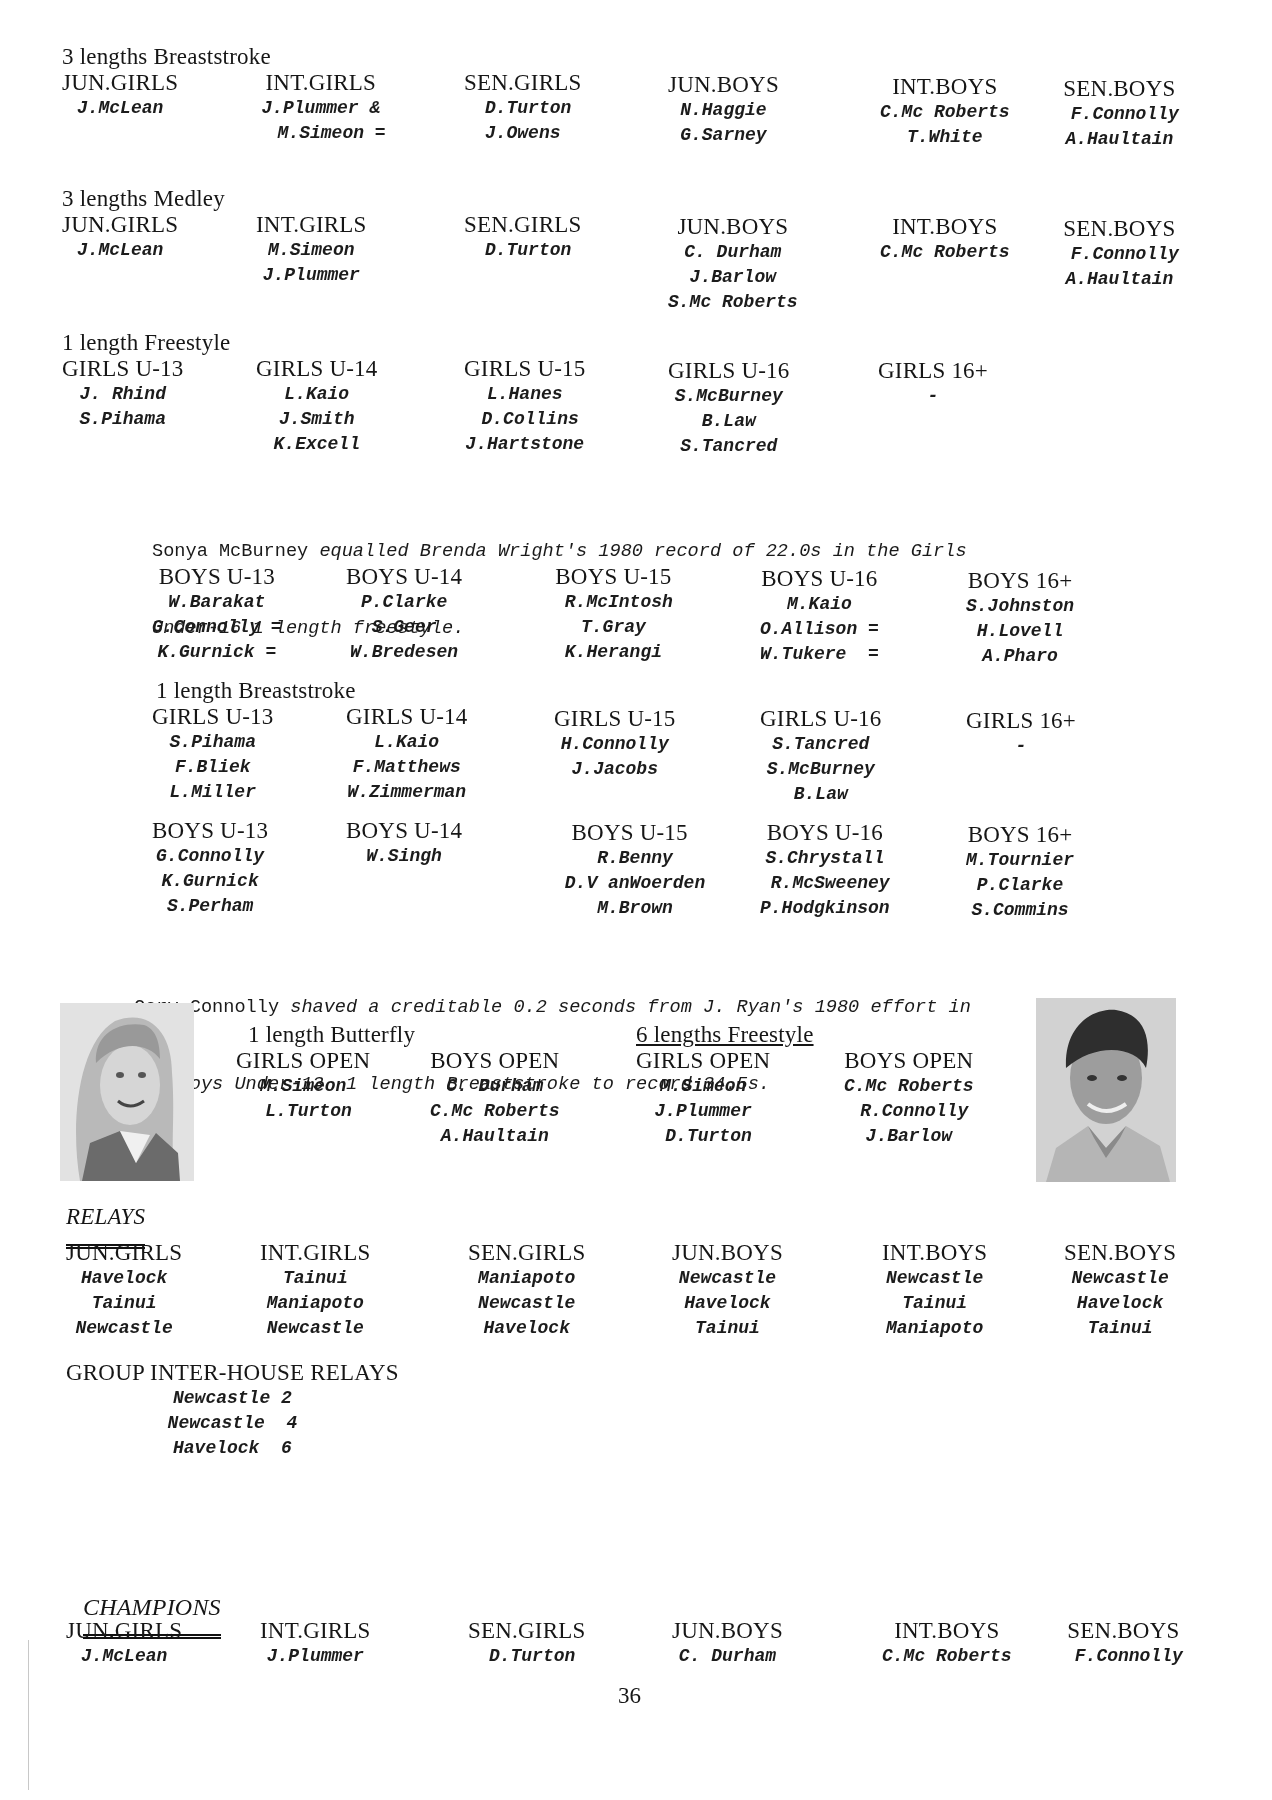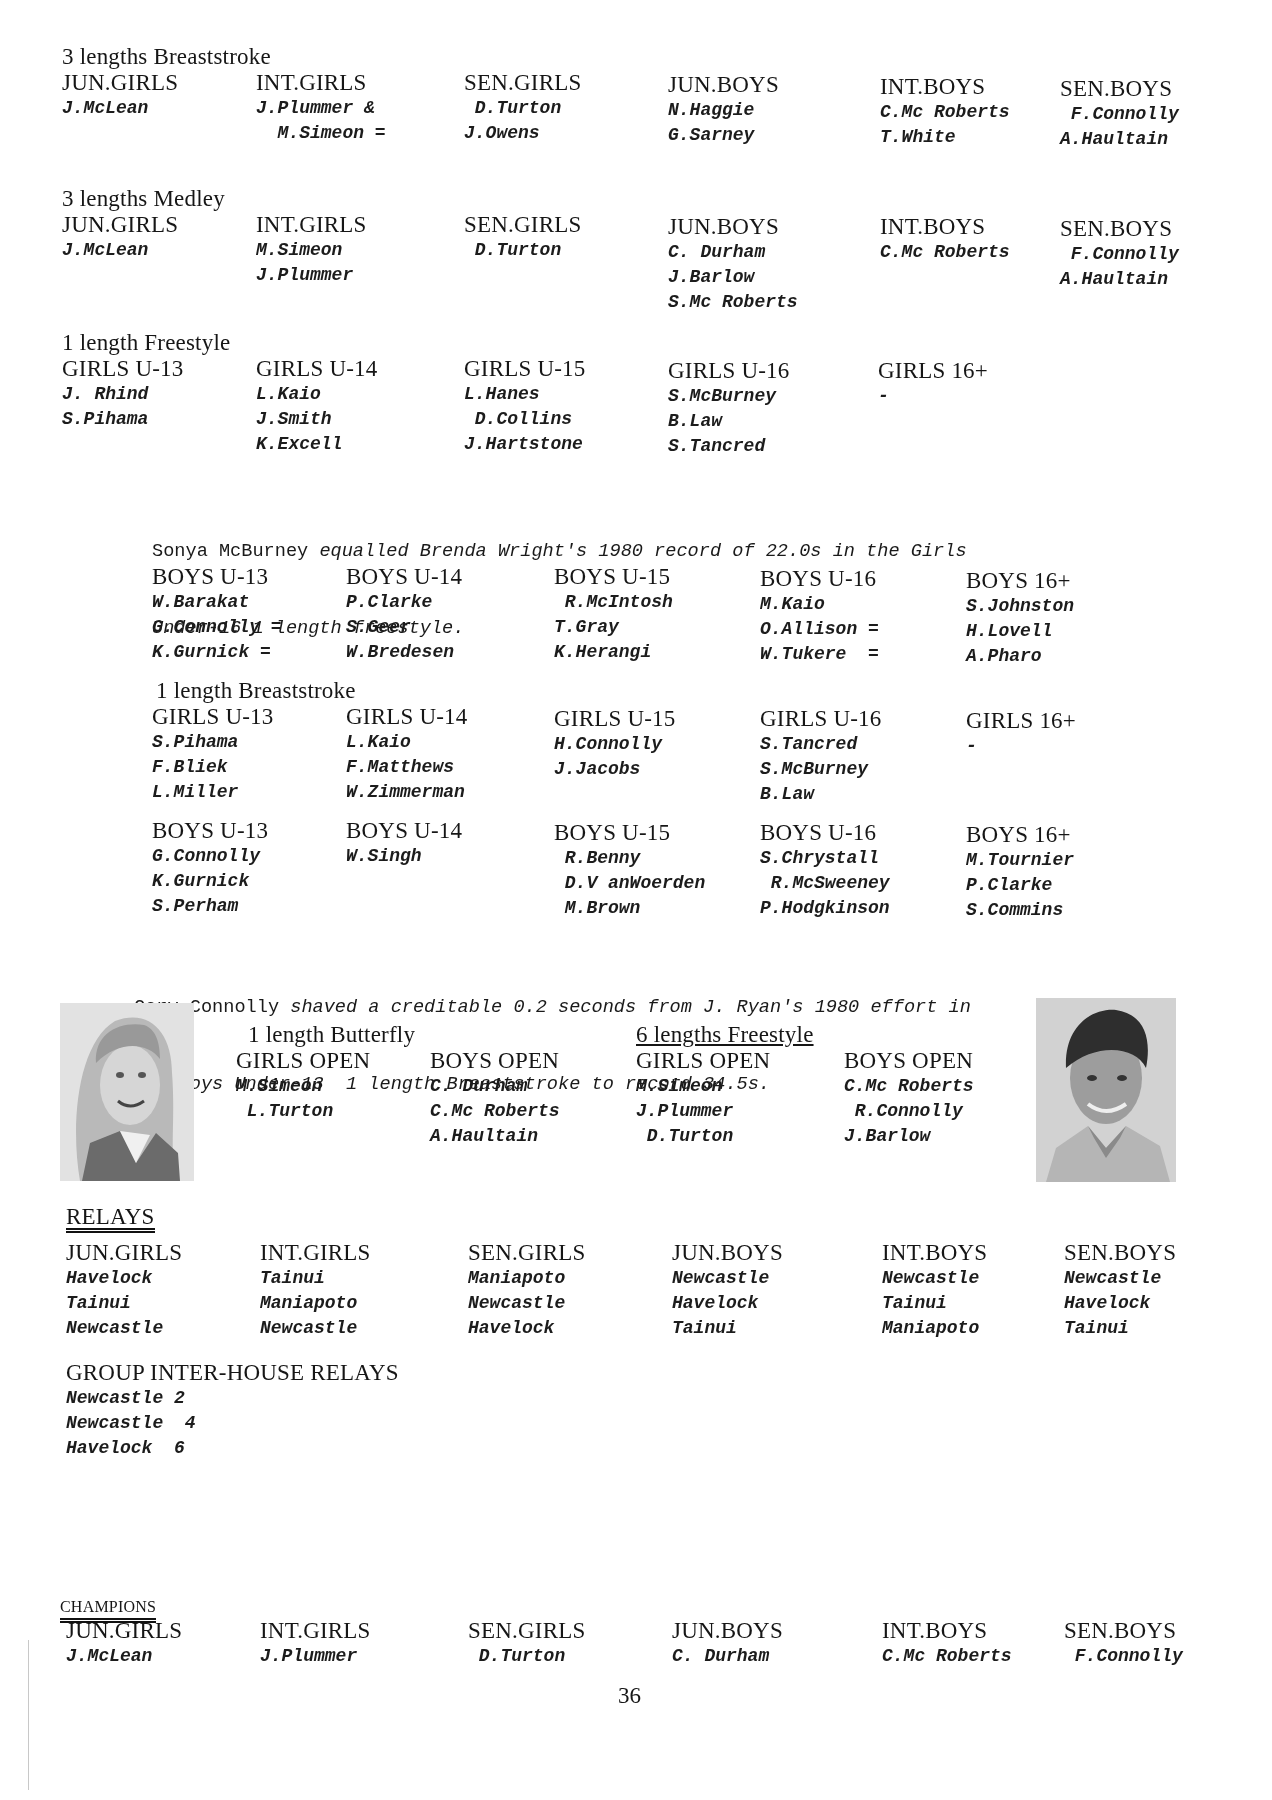--- a/index.html
+++ b/index.html
@@ -2,24 +2,24 @@
 <html><head>
 <meta charset="utf-8">
 <style>
   html, body { margin: 0; padding: 0; background: #ffffff; }
   body { width: 1272px; height: 1800px; position: relative; overflow: hidden; color: #161616; }
   .hd { font-family: "Liberation Serif", "DejaVu Serif", serif; font-size: 23px; line-height: 26px; letter-spacing: 0.2px; white-space: nowrap; }
   .nm { font-family: "Liberation Mono", "DejaVu Sans Mono", monospace; font-style: italic; font-weight: bold; font-size: 18px; line-height: 25px; white-space: pre; color: #1c1c1c; }
   .para { font-family: "Liberation Mono", "DejaVu Sans Mono", monospace; font-style: italic; font-size: 18.6px; line-height: 25.5px; white-space: pre; color: #1a1a1a; }
   .para .up { font-style: normal; }
   .abs { position: absolute; }
-  .col { position: absolute; }
+  .col { position: absolute; text-align: center; }
   .col .nm { display: block; }
   .title { position: absolute; }
-  .ul2 { border-bottom: 5px double #111; padding-bottom: 0px; line-height: 22px; }
+  .ul2 { border-bottom: 5px double #111; padding-bottom: 16px; line-height: 22px; font-style: italic; }
   .photo { position: absolute; background: #d9d9d9; overflow: hidden; }
   .photo svg { width: 100%; height: 100%; display: block; }
   .pageno { position: absolute; left: 618px; top: 1683px; font-family: "Liberation Serif", serif; font-size: 23px; }
   .margin-line { position: absolute; left: 28px; top: 1640px; width: 1px; height: 150px; background: #c8c8c8; }
 </style>
 </head>
 <body>
 
 <div class="title hd" style="left:62px;top:44px;">3 lengths Breaststroke</div>
 <div>
@@ -322,21 +322,21 @@
 <div class="col" style="left:66px;top:1360px;">
   <div class="hd">GROUP INTER-HOUSE RELAYS</div>
   <span class="nm">Newcastle 2</span>
   <span class="nm">Newcastle  4</span>
   <span class="nm">Havelock  6</span>
 </div>
 
 <div class="abs para" style="left:134px;top:1498px;">
 </div>
 
-<div class="title hd ul2" style="left:60px;top:1596px;font-size:16px;">CHAMPIONS</div>
+<div class="title hd ul2" style="left:83px;top:1596px;font-size:24px;">CHAMPIONS</div>
 <div>
   <div class="col" style="left:66px;top:1618px;">
     <div class="hd">JUN.GIRLS</div>
     <span class="nm">J.McLean</span>
   </div>
   <div class="col" style="left:260px;top:1618px;">
     <div class="hd">INT.GIRLS</div>
     <span class="nm">J.Plummer</span>
   </div>
   <div class="col" style="left:468px;top:1618px;">

